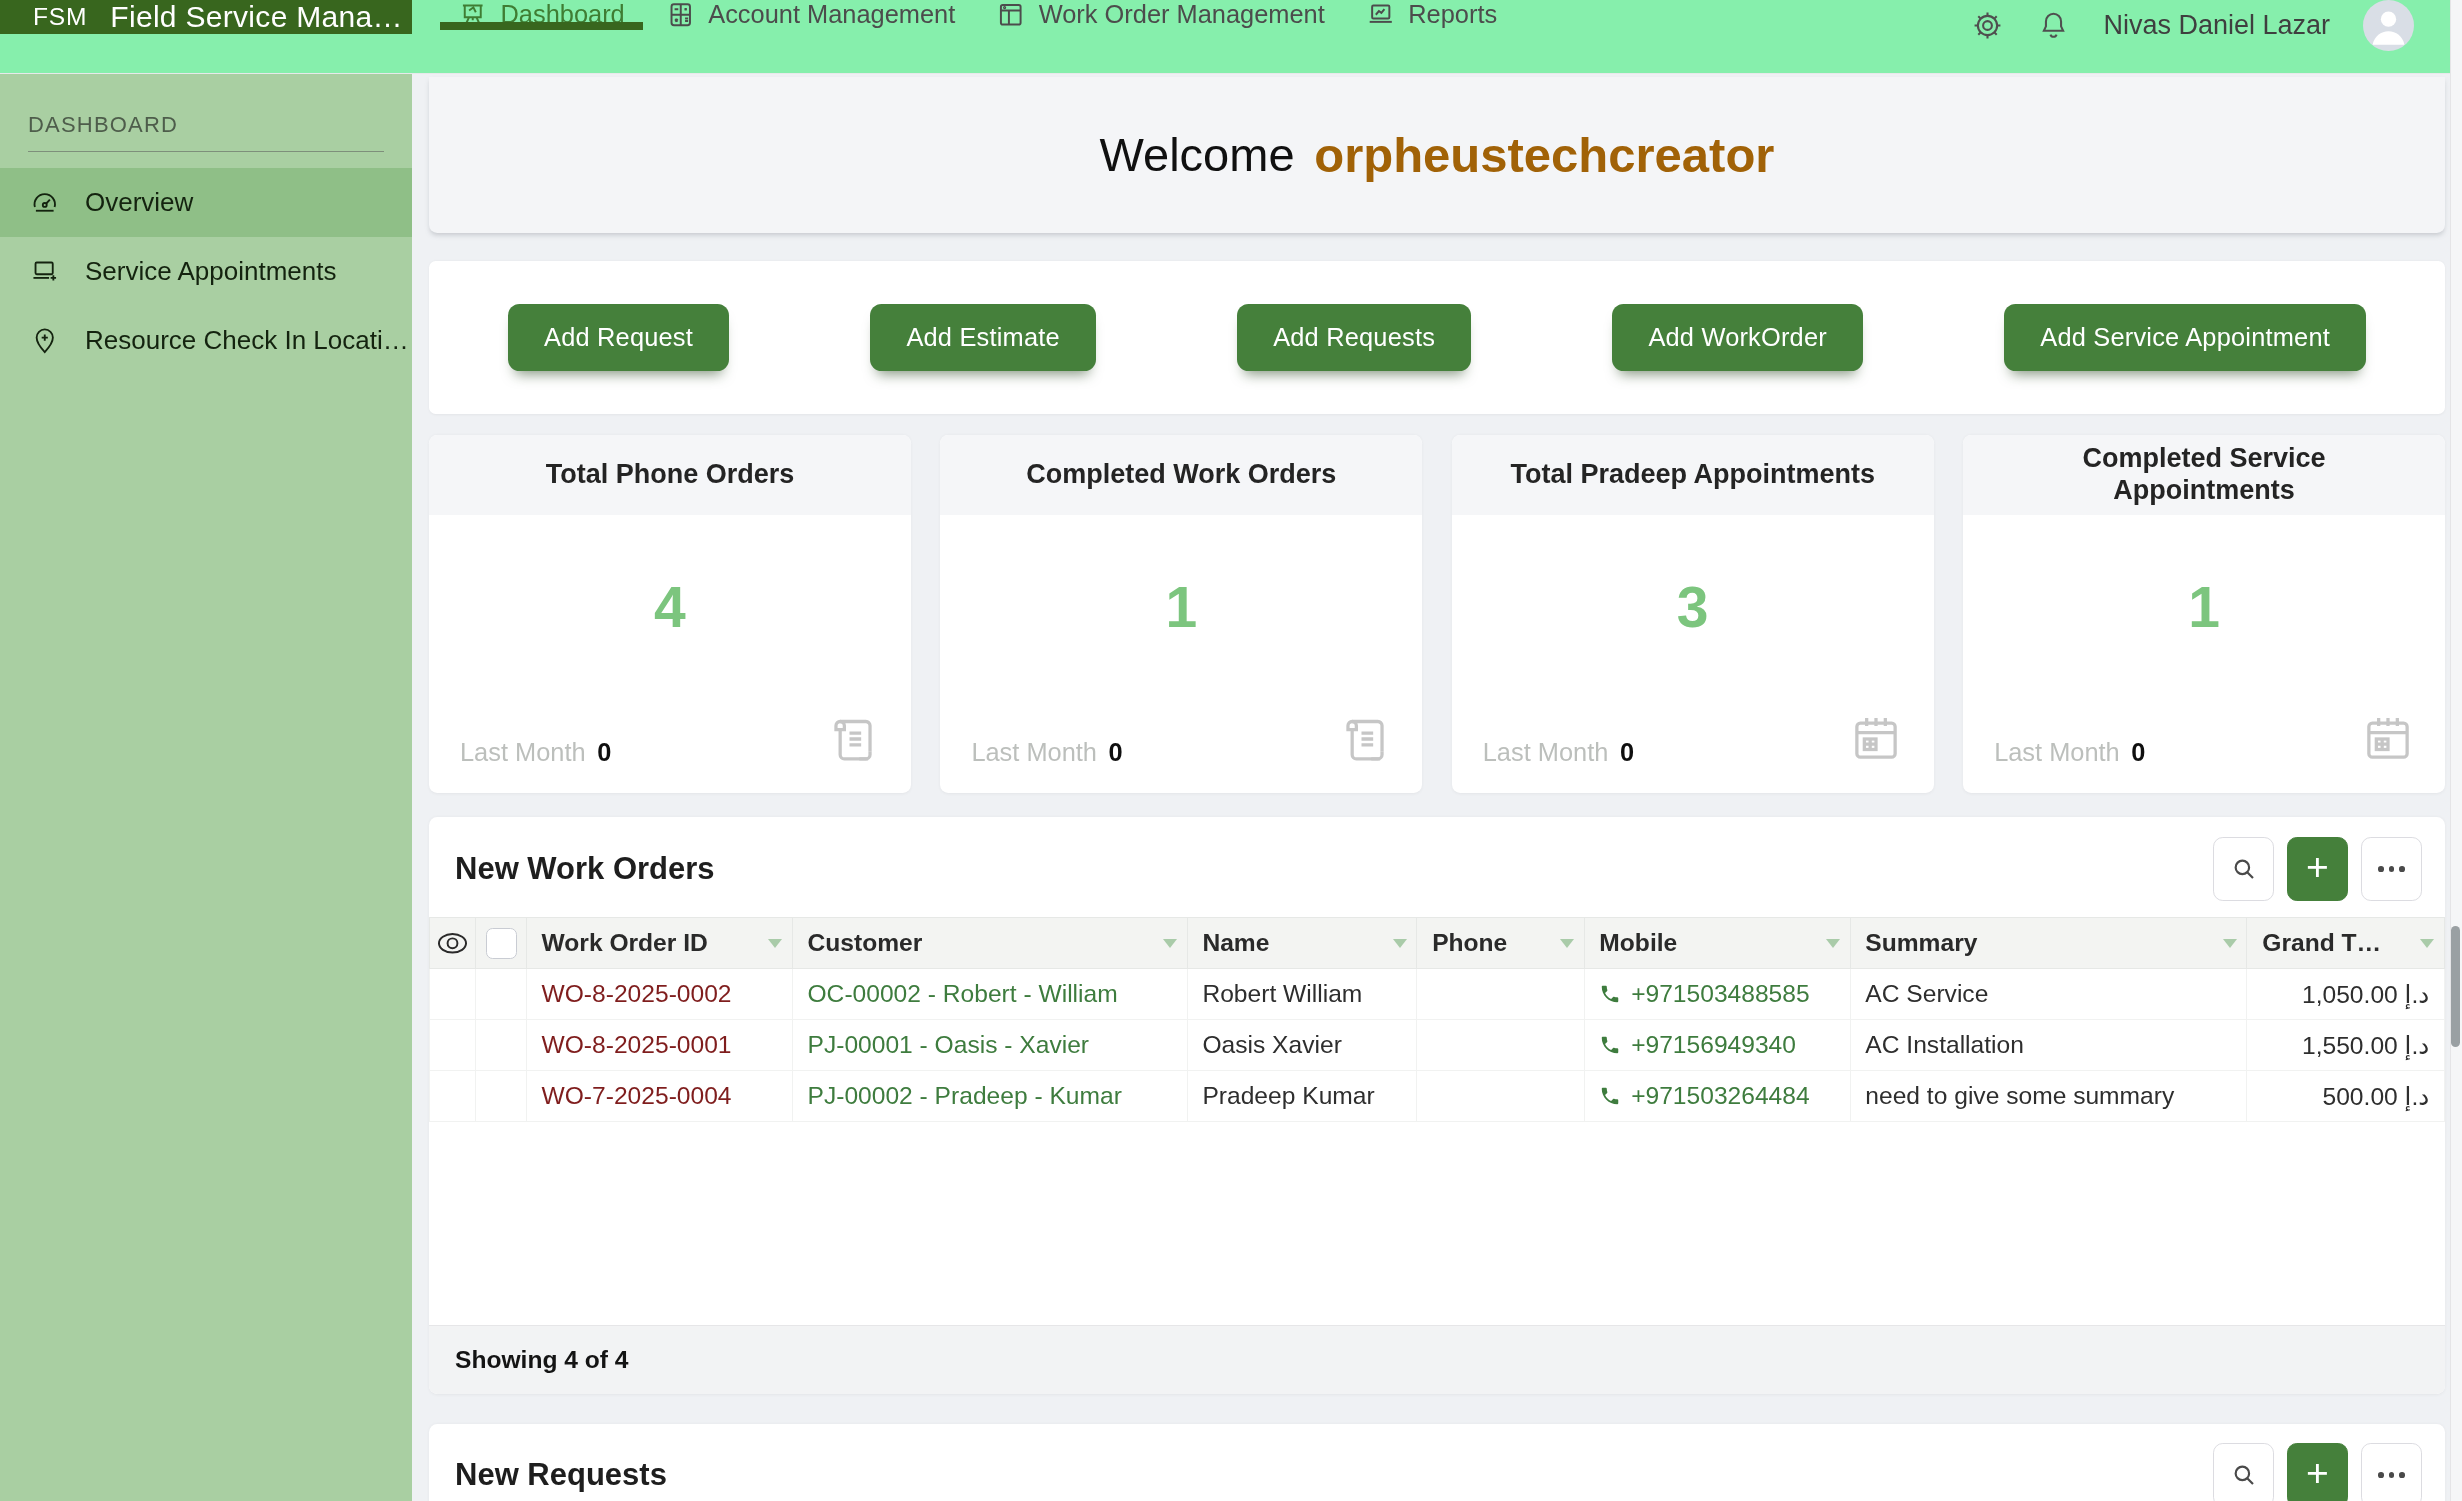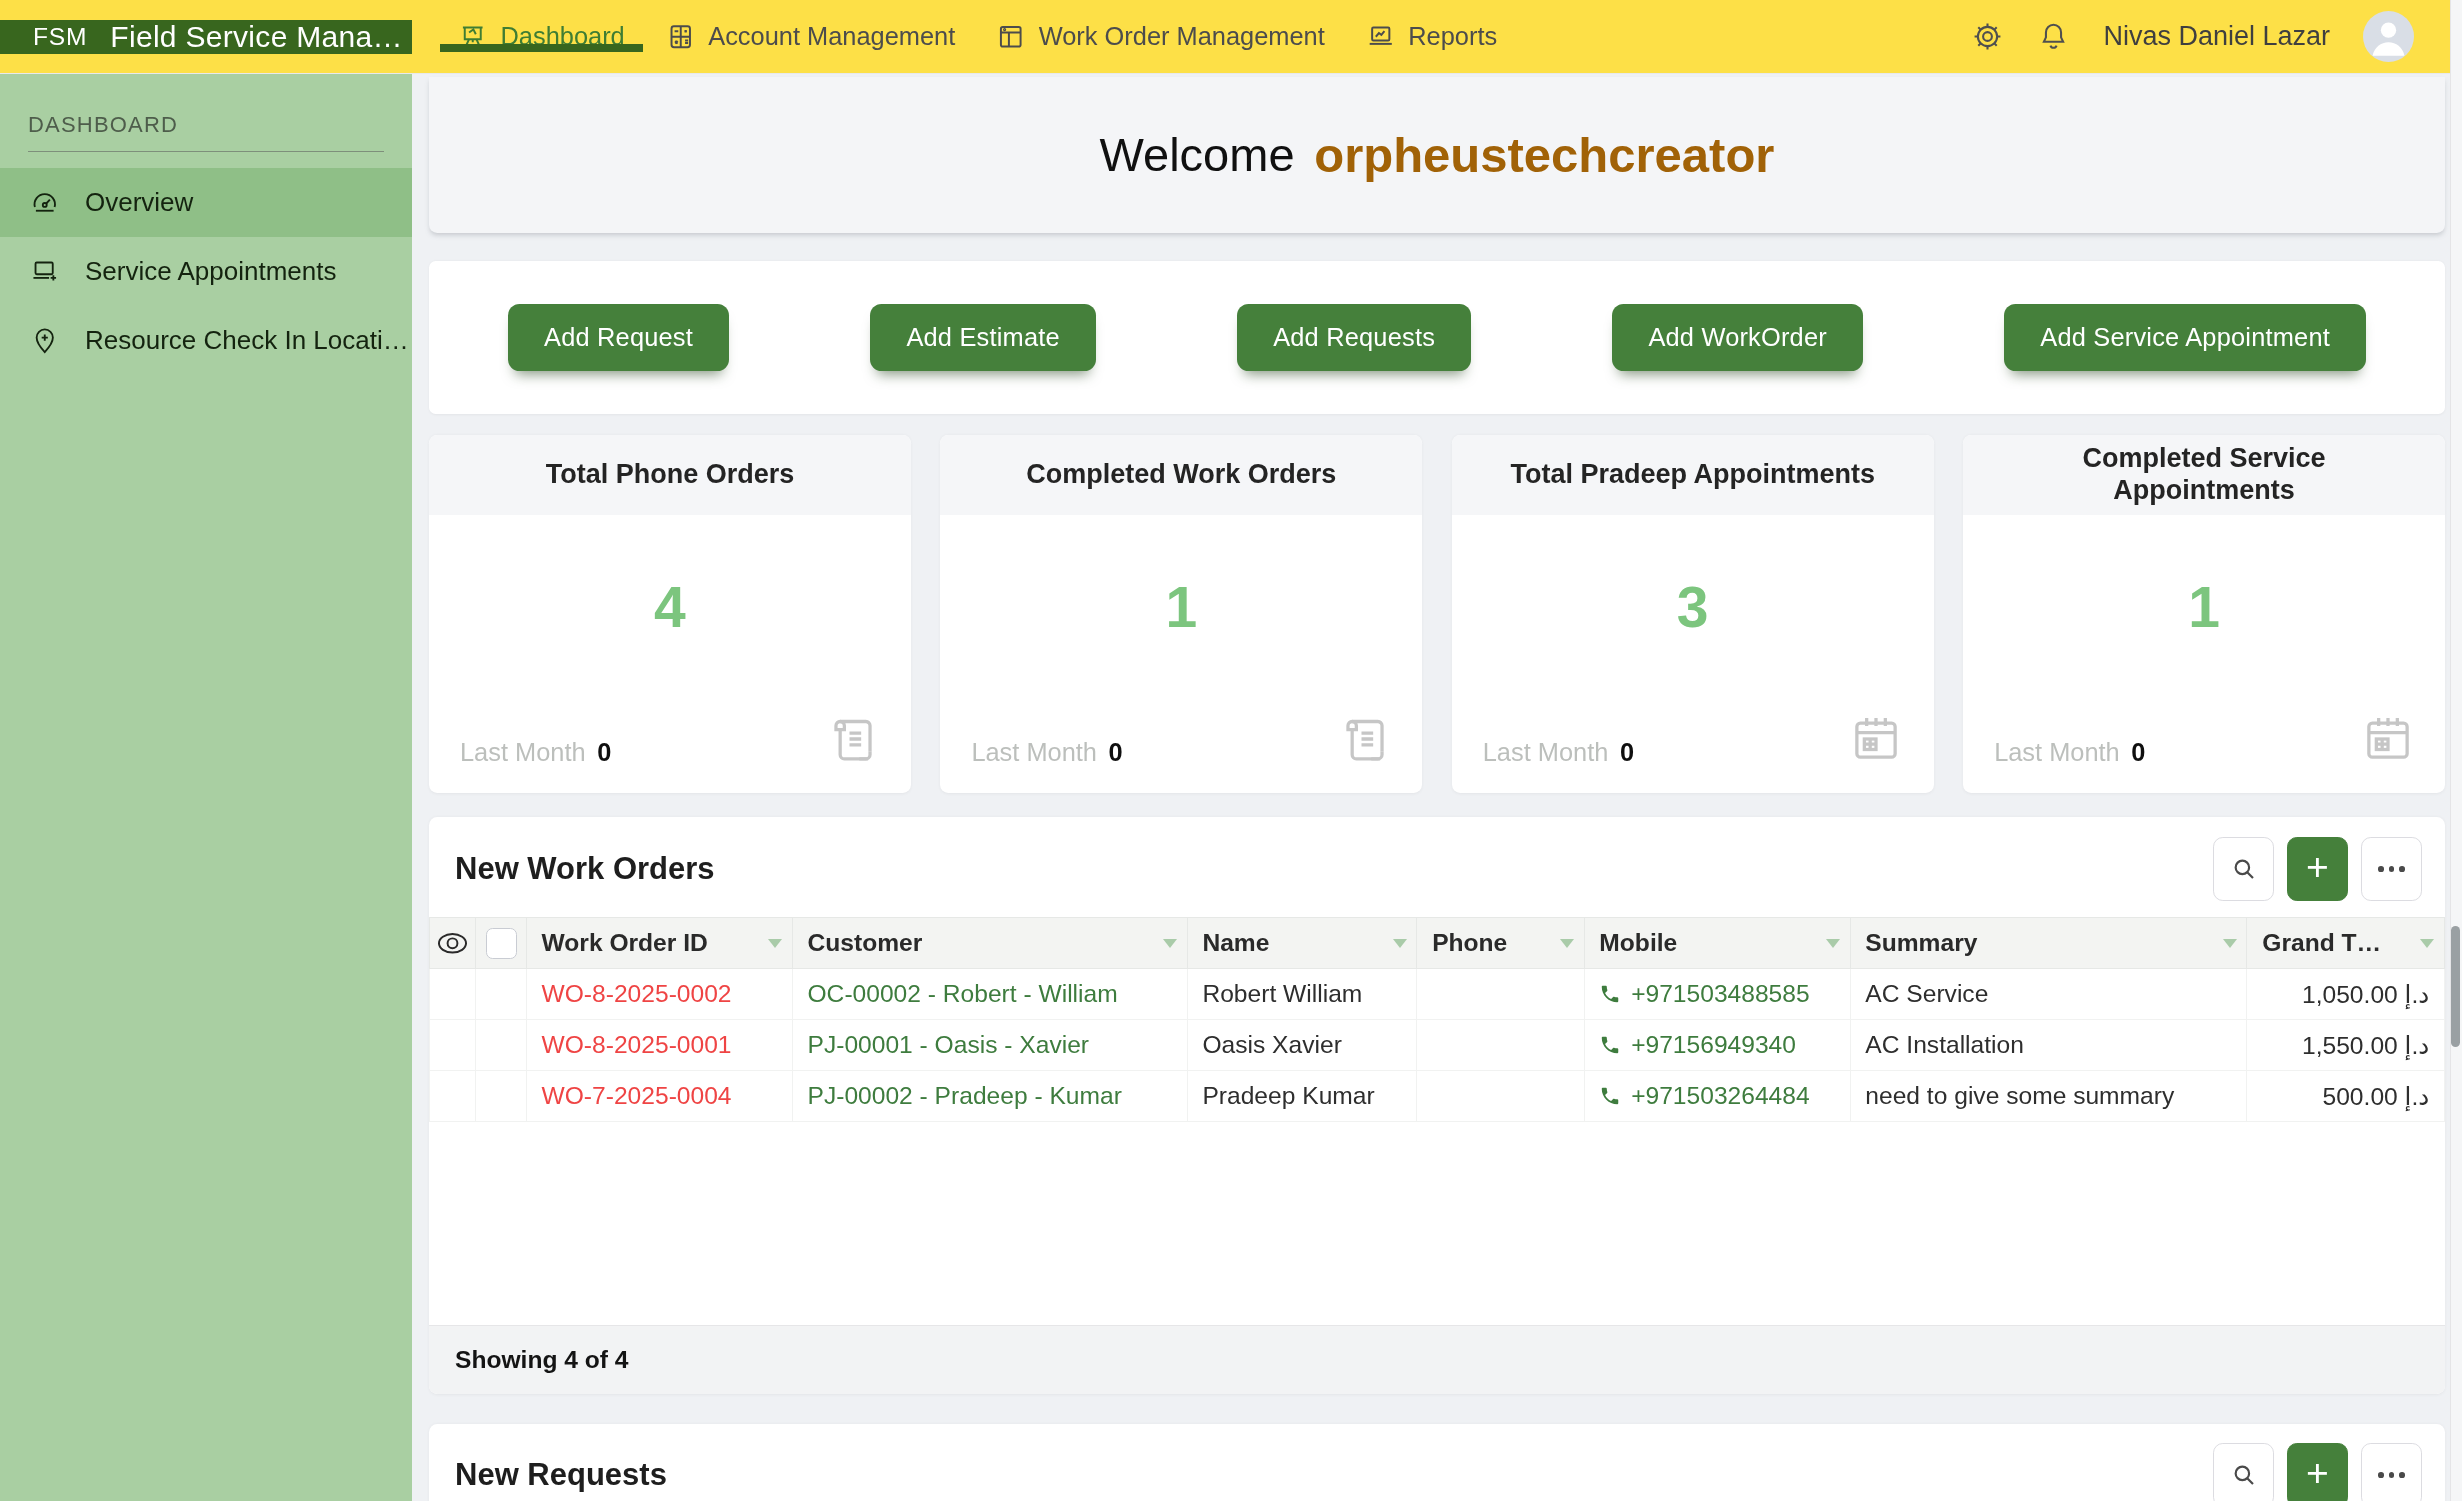--- a/index.html
+++ b/index.html
@@ -5,21 +5,21 @@
   * { margin:0; padding:0; box-sizing:border-box; }
   html,body { width:2462px; height:1502px; overflow:hidden; }
   body {
     font-family:"Liberation Sans","DejaVu Sans",sans-serif;
     background:#eff1f4; color:#2c2c2c; position:relative;
   }
   svg { display:block; }
 
   
   .topbar { position:absolute; top:0; left:0; width:100%; height:74px;
-    background:#fde047; border-bottom:0.8px solid #e8e9eb; display:flex; align-items:center; z-index:20; }
+    background:#86efac; border-bottom:0.8px solid #e8e9eb; display:flex; align-items:flex-start; z-index:20; }
   .brand { width:412px; min-width:412px; background:#38661e; color:#fff;
     display:flex; align-items:center; padding-left:33px; gap:23px; }
   .brand-logo { font-size:24.6px; font-weight:500; letter-spacing:0.8px; }
   .brand-title { font-size:30px; font-weight:500; letter-spacing:0.3px; white-space:nowrap; }
   .tabs { display:flex; align-items:center; gap:41px; padding-left:46px; }
   .tab { display:flex; align-items:center; gap:13px; height:100%; position:relative;
     font-size:25.4px; font-weight:500; color:#4c4c4c; cursor:pointer; white-space:nowrap; }
   .tab svg { width:29.5px; height:29.5px; stroke:#4c4c4c; fill:none; stroke-width:1.6; }
   .tab.active { color:#3f7d33; }
   .tab.active svg { stroke:#3f7d33; }
@@ -86,21 +86,21 @@
 
   table { width:100%; border-collapse:collapse; table-layout:fixed; }
   th { height:51px; background:#f3f4f2; border:0.8px solid #e6e8e6; font-size:24.6px; font-weight:700;
     color:#2a2a2a; text-align:left; padding:0 14.8px; position:relative; white-space:nowrap; overflow:hidden; }
   th.center { text-align:center; padding:0; }
   .sort { position:absolute; right:9.8px; top:50%; margin-top:-4.1px; width:0; height:0; cursor:pointer;
     border-left:7.4px solid transparent; border-right:7.4px solid transparent; border-top:9px solid #a9cba9; }
   td { height:51px; border:0.8px solid #f1f2f1; border-top:none; font-size:24.6px; color:#2e2e2e;
     padding:0 14.8px; white-space:nowrap; overflow:hidden; background:#fff; }
   td.link, td.mobile { color:#3e7c3e; font-weight:500; cursor:pointer; }
-  td.id { font-weight:500; color:#ef4444; }
+  td.id { font-weight:500; color:#7f1d1d; }
   td.num { text-align:right; }
   td.mobile svg { display:inline-block; vertical-align:-3.3px; margin-right:9.8px; width:22px; height:22px; fill:#3e7c3e; }
   .eye-icon svg { width:33px; height:24.6px; stroke:#2a2a2a; fill:none; stroke-width:1.6; margin:0 auto; }
   .checkbox { width:31px; height:31px; border:1.6px solid #c9ccd3; border-radius:6.6px; background:#fff; margin:0 auto; cursor:pointer; }
 
   .table-spacer { flex:1; background:#fff; }
   .panel-foot { height:69px; background:#f2f3f4; border-top:0.8px solid #e6e6e8; display:flex;
     align-items:center; padding-left:26px; font-size:24.6px; font-weight:700; color:#141414; }
 
   

